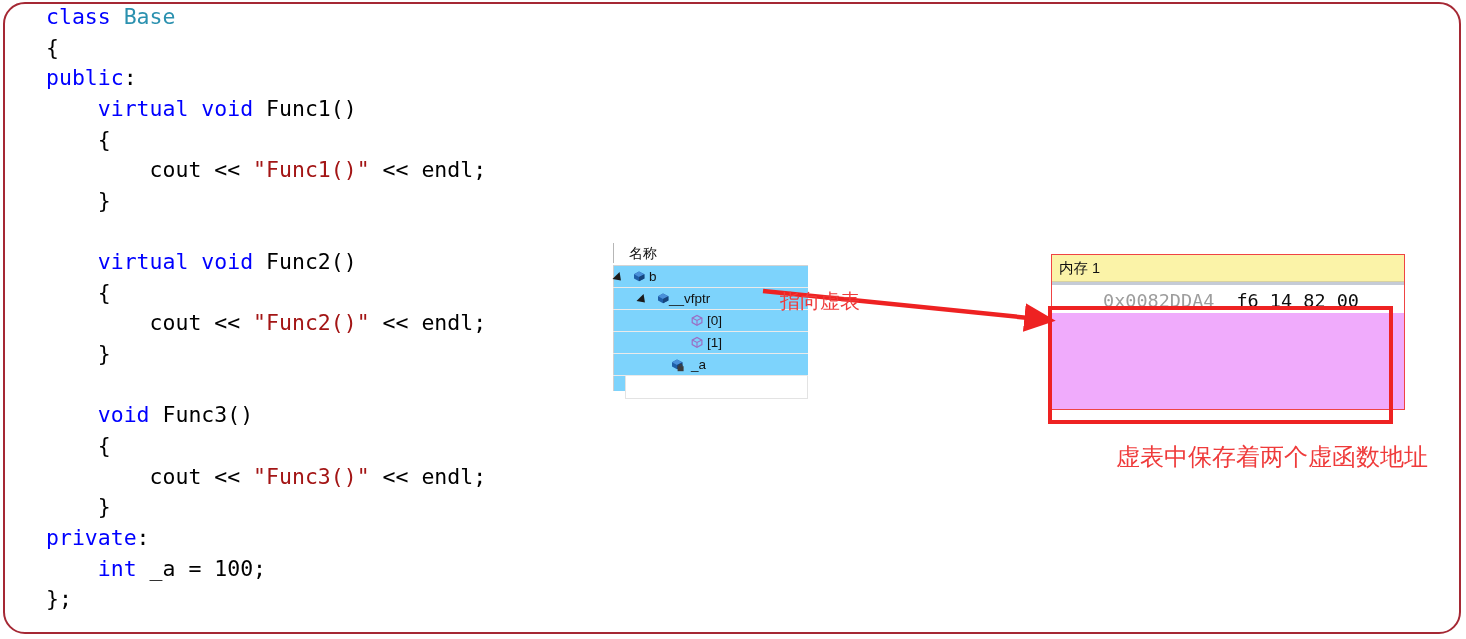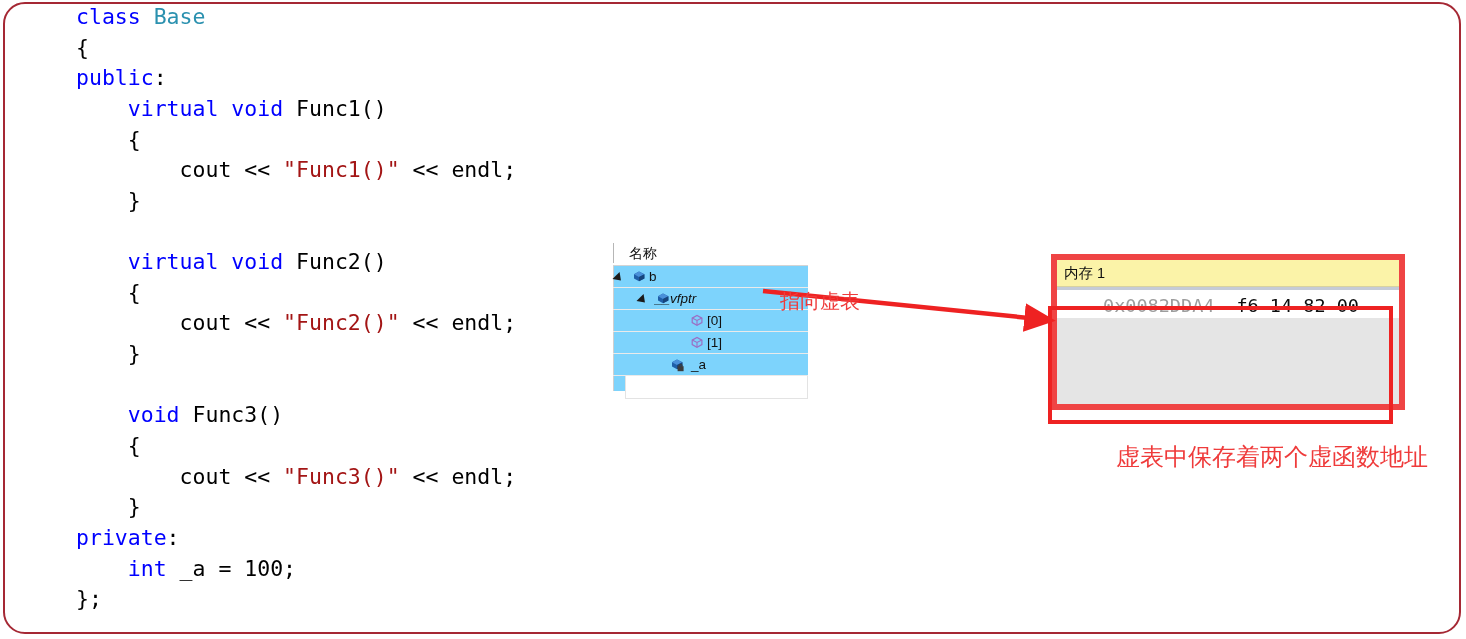--- a/index.html
+++ b/index.html
@@ -36,21 +36,21 @@
     position: absolute;
     left: 46px;
     top: 2px;
     width: 600px;
     font-family: "DejaVu Sans Mono", "Liberation Mono", monospace;
     font-size: 21.5px;
     line-height: 30.65px;
     white-space: pre;
     color: #000000;
   }
-  #code .ln { height: 30.65px; margin-left: 30px; }
+  #code .ln { height: 30.65px; }
   .kw   { color: #0000ff; }
   .cls  { color: #2b91af; }
   .str  { color: #a31515; }
   .pln  { color: #000000; }
 
   
   #watch {
     position: absolute;
     left: 613px;
     top: 241px;
@@ -121,22 +121,22 @@
     background: #cfcfcf;
   }
 
   
   #memwin {
     position: absolute;
     left: 1051px;
     top: 254px;
     width: 354px;
     height: 156px;
-    background: #e5e5e5;
-    border: 6px solid #ef4444;
+    background: #f0abfc;
+    border: 1px solid #ef4444;
     box-sizing: border-box;
   }
   #mem-title {
     height: 27px;
     background: #fbf3a8;
     border-bottom: 1px solid #d8d2a0;
     box-sizing: border-box;
   }
   #mem-title .t {
     display: block;
@@ -260,21 +260,21 @@
             </svg></span>
           <span class="rlabel" style="left: 36px;">b</span>
         </div>
         <div class="watch-row">
           <div class="tri" style="left: 26px; transform: rotate(45deg);"></div>
           <span class="ico" style="left: 42px;"><svg width="16" height="15" viewBox="0 0 16 15">
               <path d="M3 5.2 L8 2.4 L13.4 5.2 L13.4 9.4 L8 12.2 L3 9.4 Z" fill="#1f5fa8"></path>
               <path d="M3 5.2 L8 2.4 L13.4 5.2 L8 7.9 Z" fill="#4a90d9"></path>
               <path d="M8 7.9 L13.4 5.2 L13.4 9.4 L8 12.2 Z" fill="#17457c"></path>
             </svg></span>
-          <span class="rlabel" style="left: 42px; font-style: italic;">__vfptr</span>
+          <span class="rlabel" style="left: 56px;">__vfptr</span>
         </div>
         <div class="watch-row">
           <span class="ico" style="left: 76px;"><svg width="16" height="15" viewBox="0 0 16 15">
               <path d="M3.2 5.1 L8 2.5 L12.9 5.1 L12.9 9.6 L8 12.2 L3.2 9.6 Z" fill="none" stroke="#9b6fc4" stroke-width="1.2"></path>
               <path d="M3.2 5.1 L8 7.5 L12.9 5.1 M8 7.5 L8 12.2" fill="none" stroke="#9b6fc4" stroke-width="1.1"></path>
             </svg></span>
           <span class="rlabel" style="left: 94px;">[0]</span>
         </div>
         <div class="watch-row">
           <span class="ico" style="left: 76px;"><svg width="16" height="15" viewBox="0 0 16 15">

